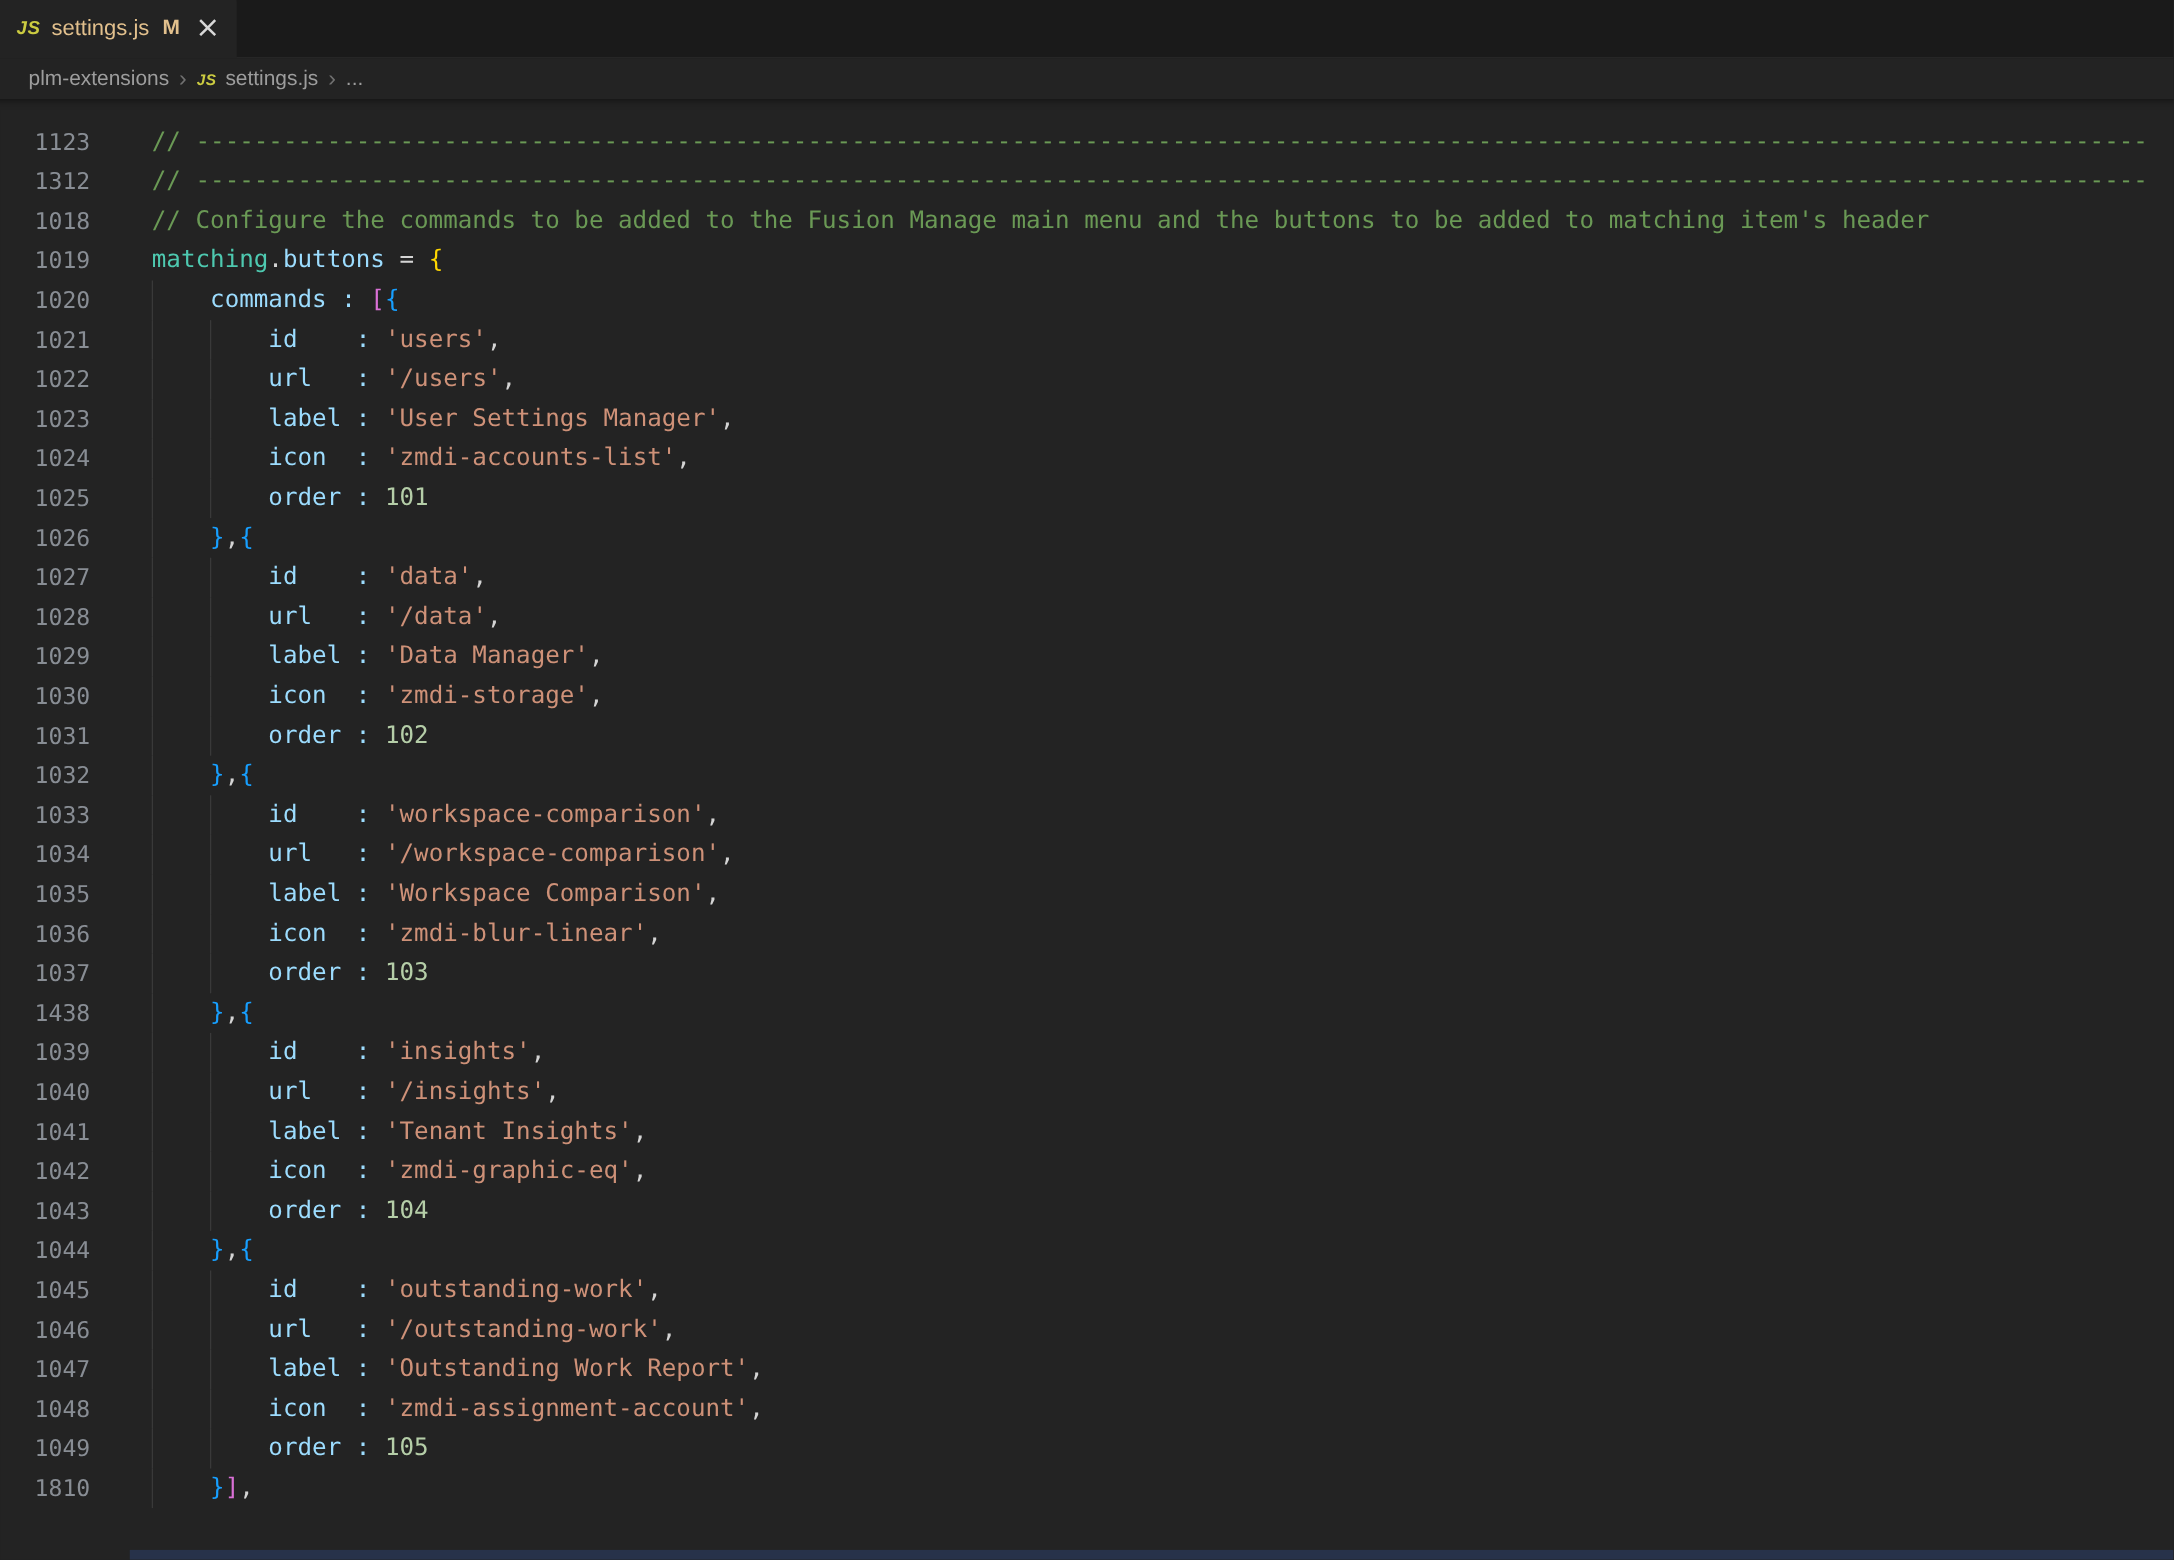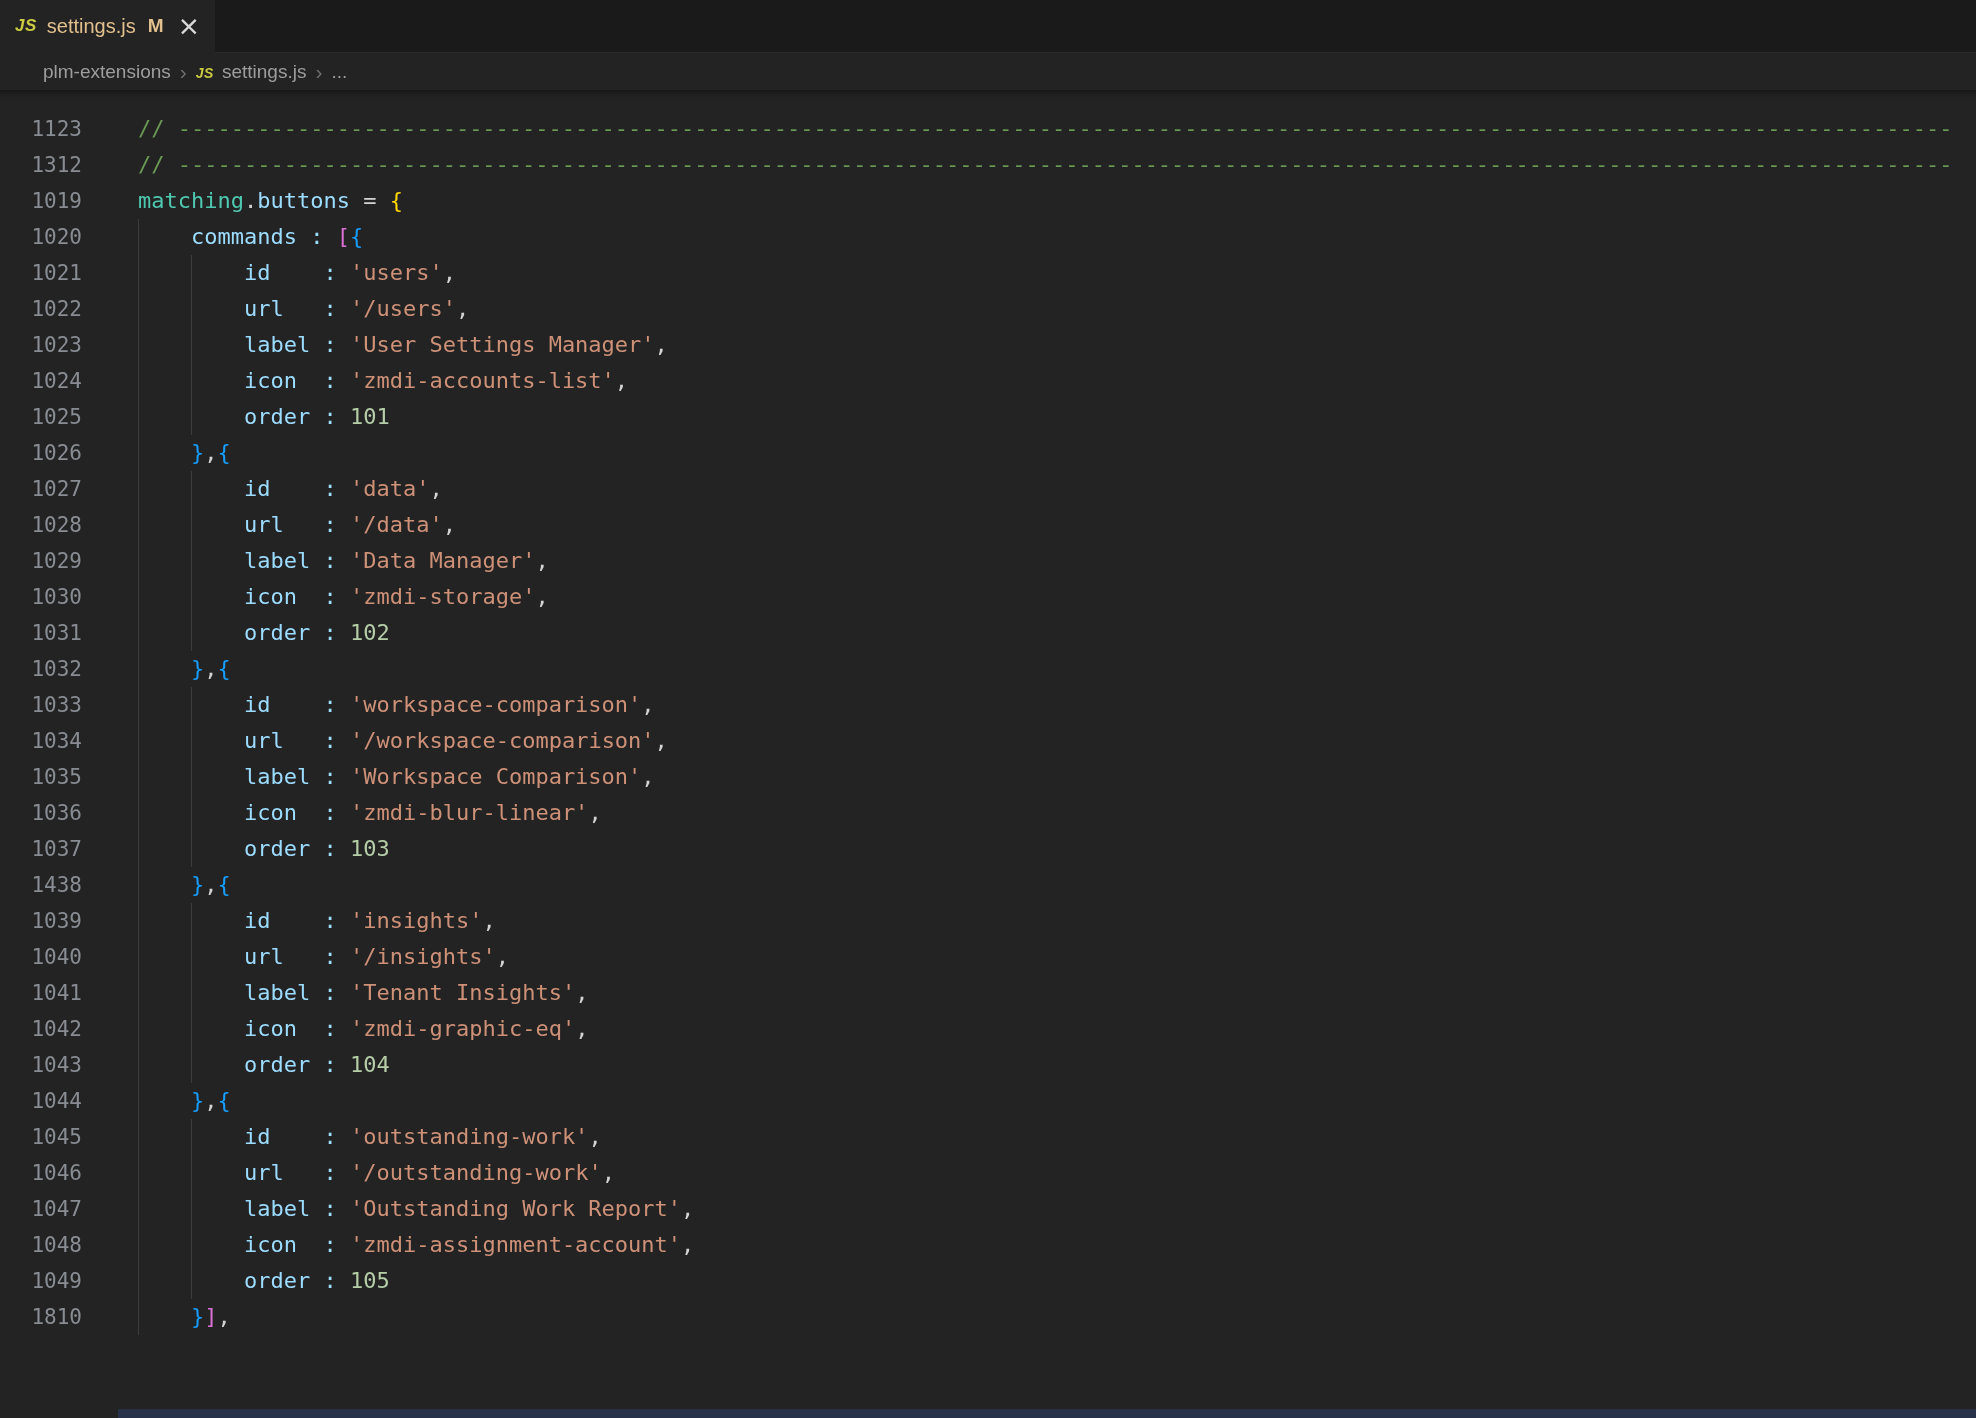--- a/index.html
+++ b/index.html
@@ -26,21 +26,21 @@
   .tab-label { color:#e2c08d; font-size:20px; margin-left:10px; }
   .tab-m { color:#e2c08d; font-size:19px; font-weight:600; margin-left:12px; }
   .tab-close {
     color:#d8d8d8; font-size:27px; line-height:20px; margin-left:14px;
     font-family:"DejaVu Sans", sans-serif; cursor:pointer;
   }
 
   
   .breadcrumb {
     height:37px; background:#232323; display:flex; align-items:center;
-    padding-left:7px; font-size:19px; color:#9d9d9d;margin-left:36px;
+    padding-left:26px; font-size:19px; color:#9d9d9d;
   }
   .crumb { white-space:nowrap; }
   .crumb-sep { color:#707070; font-size:21px; margin:0 9px; }
   .breadcrumb .js-icon { margin-right:8px; }
 
   
   .editor {
     position:relative; height:1328px; padding-top:21px;
     box-shadow: inset 0 9px 9px -9px rgba(0,0,0,0.65);
     overflow:hidden;
@@ -79,20 +79,21 @@
     <span class="js-icon small">JS</span><span>settings.js</span>
   </span>
   <span class="crumb-sep">›</span>
   <span class="crumb">...</span>
 </div>
 
 <div class="editor">
   <div id="code-area">
       <div class="line"><span class="ln">1123</span><span class="code"><span style="color: rgb(106, 153, 85);">// --------------------------------------------------------------------------------------------------------------------------------------</span></span></div>
       <div class="line"><span class="ln">1312</span><span class="code"><span style="color: rgb(106, 153, 85);">// --------------------------------------------------------------------------------------------------------------------------------------</span></span></div>
+      <div class="line"><span class="ln">1018</span><span class="code"><span style="color: rgb(106, 153, 85);">// Configure the commands to be added to the Fusion Manage main menu and the buttons to be added to matching item's header</span></span></div>
       <div class="line"><span class="ln">1019</span><span class="code"><span style="color: rgb(78, 201, 176);">matching</span><span style="color: rgb(212, 212, 212);">.</span><span style="color: rgb(156, 220, 254);">buttons</span><span style="color: rgb(212, 212, 212);"> = </span><span style="color: rgb(255, 215, 0);">{</span></span></div>
       <div class="line"><span class="ln">1020</span><span class="code"><i class="guide" style="left: 0ch;"></i><span style="color: rgb(212, 212, 212);">    </span><span style="color: rgb(156, 220, 254);">commands</span><span style="color: rgb(212, 212, 212);"> </span><span style="color: rgb(156, 220, 254);">:</span><span style="color: rgb(212, 212, 212);"> </span><span style="color: rgb(218, 112, 214);">[</span><span style="color: rgb(23, 159, 255);">{</span></span></div>
       <div class="line"><span class="ln">1021</span><span class="code"><i class="guide" style="left: 0ch;"></i><i class="guide" style="left: 4ch;"></i><span style="color: rgb(212, 212, 212);">        </span><span style="color: rgb(156, 220, 254);">id</span><span style="color: rgb(212, 212, 212);">    </span><span style="color: rgb(156, 220, 254);">:</span><span style="color: rgb(212, 212, 212);"> </span><span style="color: rgb(206, 145, 120);">'users'</span><span style="color: rgb(212, 212, 212);">,</span></span></div>
       <div class="line"><span class="ln">1022</span><span class="code"><i class="guide" style="left: 0ch;"></i><i class="guide" style="left: 4ch;"></i><span style="color: rgb(212, 212, 212);">        </span><span style="color: rgb(156, 220, 254);">url</span><span style="color: rgb(212, 212, 212);">   </span><span style="color: rgb(156, 220, 254);">:</span><span style="color: rgb(212, 212, 212);"> </span><span style="color: rgb(206, 145, 120);">'/users'</span><span style="color: rgb(212, 212, 212);">,</span></span></div>
       <div class="line"><span class="ln">1023</span><span class="code"><i class="guide" style="left: 0ch;"></i><i class="guide" style="left: 4ch;"></i><span style="color: rgb(212, 212, 212);">        </span><span style="color: rgb(156, 220, 254);">label</span><span style="color: rgb(212, 212, 212);"> </span><span style="color: rgb(156, 220, 254);">:</span><span style="color: rgb(212, 212, 212);"> </span><span style="color: rgb(206, 145, 120);">'User Settings Manager'</span><span style="color: rgb(212, 212, 212);">,</span></span></div>
       <div class="line"><span class="ln">1024</span><span class="code"><i class="guide" style="left: 0ch;"></i><i class="guide" style="left: 4ch;"></i><span style="color: rgb(212, 212, 212);">        </span><span style="color: rgb(156, 220, 254);">icon</span><span style="color: rgb(212, 212, 212);">  </span><span style="color: rgb(156, 220, 254);">:</span><span style="color: rgb(212, 212, 212);"> </span><span style="color: rgb(206, 145, 120);">'zmdi-accounts-list'</span><span style="color: rgb(212, 212, 212);">,</span></span></div>
       <div class="line"><span class="ln">1025</span><span class="code"><i class="guide" style="left: 0ch;"></i><i class="guide" style="left: 4ch;"></i><span style="color: rgb(212, 212, 212);">        </span><span style="color: rgb(156, 220, 254);">order</span><span style="color: rgb(212, 212, 212);"> </span><span style="color: rgb(156, 220, 254);">:</span><span style="color: rgb(212, 212, 212);"> </span><span style="color: rgb(181, 206, 168);">101</span></span></div>
       <div class="line"><span class="ln">1026</span><span class="code"><i class="guide" style="left: 0ch;"></i><span style="color: rgb(212, 212, 212);">    </span><span style="color: rgb(23, 159, 255);">}</span><span style="color: rgb(212, 212, 212);">,</span><span style="color: rgb(23, 159, 255);">{</span></span></div>
       <div class="line"><span class="ln">1027</span><span class="code"><i class="guide" style="left: 0ch;"></i><i class="guide" style="left: 4ch;"></i><span style="color: rgb(212, 212, 212);">        </span><span style="color: rgb(156, 220, 254);">id</span><span style="color: rgb(212, 212, 212);">    </span><span style="color: rgb(156, 220, 254);">:</span><span style="color: rgb(212, 212, 212);"> </span><span style="color: rgb(206, 145, 120);">'data'</span><span style="color: rgb(212, 212, 212);">,</span></span></div>
       <div class="line"><span class="ln">1028</span><span class="code"><i class="guide" style="left: 0ch;"></i><i class="guide" style="left: 4ch;"></i><span style="color: rgb(212, 212, 212);">        </span><span style="color: rgb(156, 220, 254);">url</span><span style="color: rgb(212, 212, 212);">   </span><span style="color: rgb(156, 220, 254);">:</span><span style="color: rgb(212, 212, 212);"> </span><span style="color: rgb(206, 145, 120);">'/data'</span><span style="color: rgb(212, 212, 212);">,</span></span></div>

